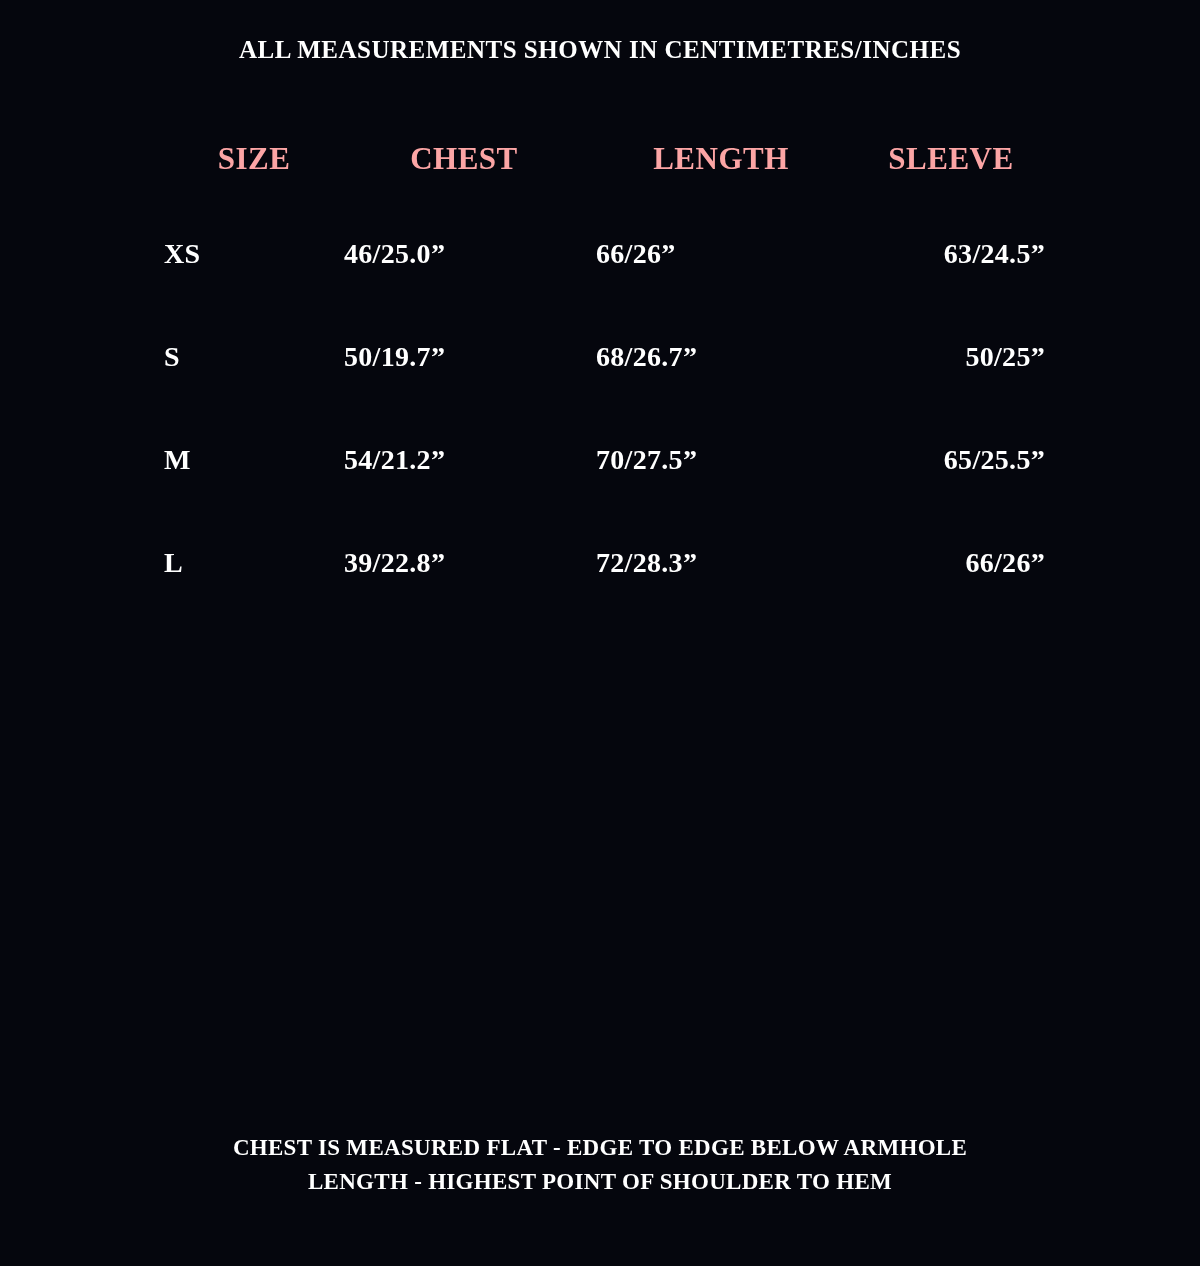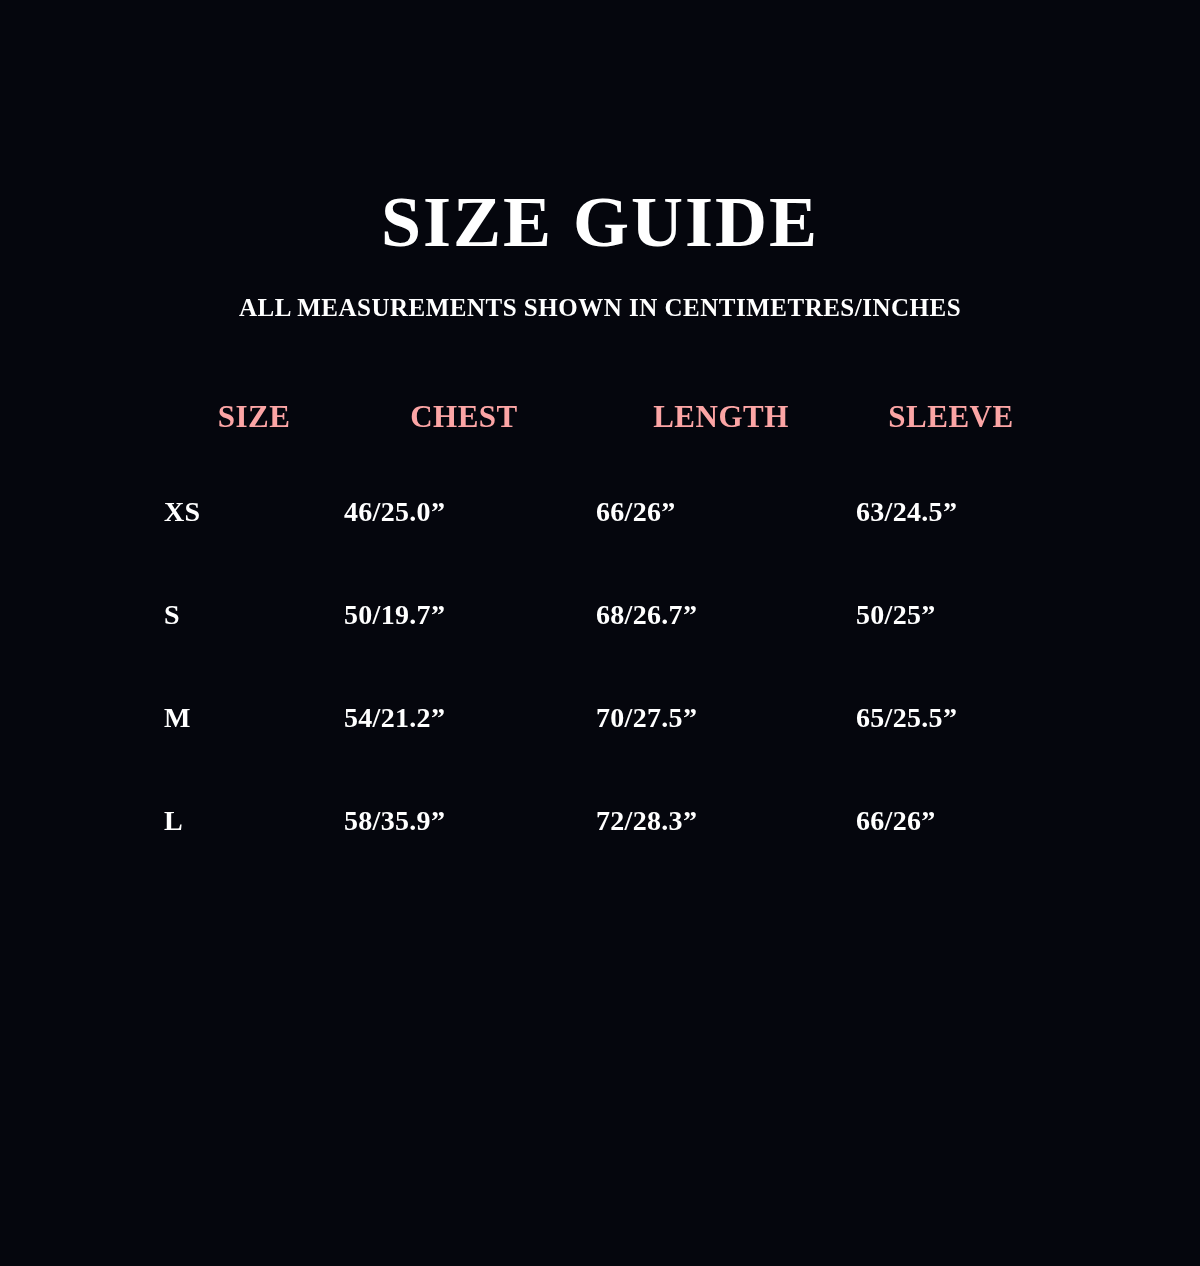--- a/index.html
+++ b/index.html
@@ -72,42 +72,41 @@
   table.size-table tbody td.col-chest,
   table.size-table tbody td.col-length,
   table.size-table tbody td.col-sleeve {
     padding-left: 0;
   }
   table.size-table thead th.col-chest { padding-left: 0; }
   table.size-table thead th.col-length { padding-left: 12px; }
   table.size-table thead th.col-sleeve { padding-left: 10px; }
   table.size-table tbody td.col-chest { padding-left: 0px; }
   table.size-table tbody td.col-length { padding-left: 12px; }
-  table.size-table tbody td.col-sleeve { padding-left: 10px; }
+  table.size-table tbody td.col-sleeve { padding-left: 10px; text-align: right; }
   .footnotes {
     position: absolute;
     left: 0;
     right: 0;
     bottom: 68px;
     text-align: center;
   }
   .footnote {
     font-size: 23px;
     font-weight: bold;
     letter-spacing: 0.3px;
     line-height: 1.45;
     color: #ffffff;
   }
 </style>
 </head>
 <body>
 
 <div class="page">
 
-  <h1 class="title">SIZE GUIDE</h1>
   <p class="subtitle">ALL MEASUREMENTS SHOWN IN CENTIMETRES/INCHES</p>
 
   <table class="size-table">
     <thead>
       <tr>
         <th class="col-size">SIZE</th>
         <th class="col-chest">CHEST</th>
         <th class="col-length">LENGTH</th>
         <th class="col-sleeve">SLEEVE</th>
       </tr>
@@ -126,21 +125,25 @@
         <td class="col-sleeve">50/25”</td>
       </tr>
       <tr>
         <td class="col-size">M</td>
         <td class="col-chest">54/21.2”</td>
         <td class="col-length">70/27.5”</td>
         <td class="col-sleeve">65/25.5”</td>
       </tr>
       <tr>
         <td class="col-size">L</td>
-        <td class="col-chest">58/35.9”</td>
+        <td class="col-chest">39/22.8”</td>
         <td class="col-length">72/28.3”</td>
         <td class="col-sleeve">66/26”</td>
       </tr>
     </tbody>
   </table>
 
+  <div class="footnotes">
+    <div class="footnote">CHEST IS MEASURED FLAT - EDGE TO EDGE BELOW ARMHOLE</div>
+    <div class="footnote">LENGTH - HIGHEST POINT OF SHOULDER TO HEM</div>
+  </div>
 
 </div>
 
 </body></html>

